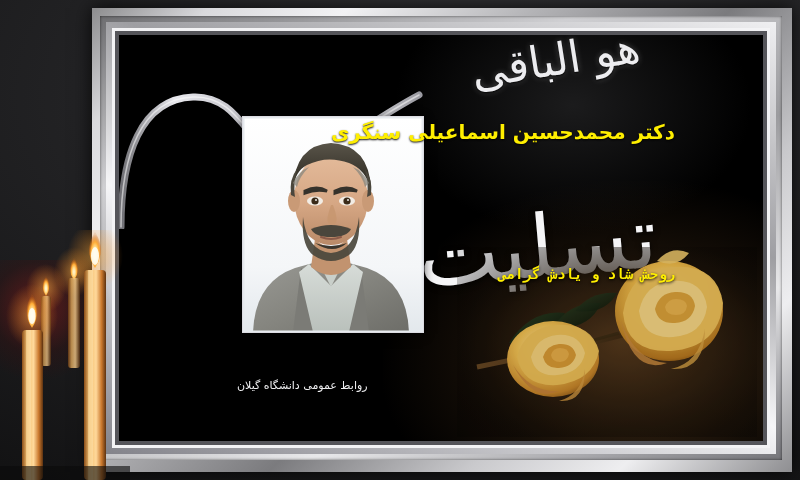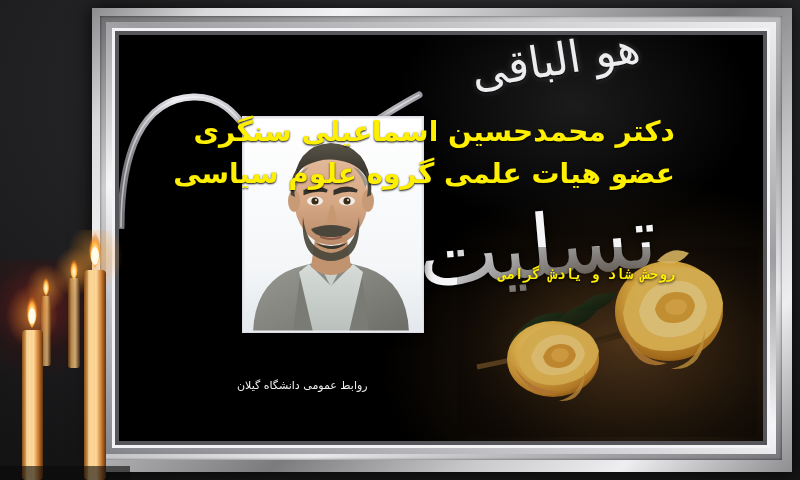--- a/index.html
+++ b/index.html
@@ -63,21 +63,21 @@
   
   .taslit{position:absolute;left:318px;top:152px;width:220px;height:120px;z-index:6;
      color:#f5f5f7;font-size:86px;line-height:118px;direction:rtl;text-align:center;
      font-family:"DejaVu Sans","Liberation Sans",sans-serif;
      transform:rotate(-5deg);letter-spacing:-4px;white-space:nowrap;
      text-shadow:0 2px 6px rgba(0,0,0,.9);}
 
   
   .yellow-block{position:absolute;right:88px;top:76px;width:340px;z-index:12;
      direction:rtl;text-align:left;}
-  .yline{color:#ffef00;font-size:28px;line-height:42px;white-space:nowrap;
+  .yline{color:#ffef00;font-size:20px;line-height:42px;white-space:nowrap;
      font-family:"DejaVu Sans","Liberation Sans",sans-serif;font-weight:600;
      text-shadow:0 1px 2px rgba(0,0,0,.95);}
   .yline-memorial{position:absolute;right:88px;top:222px;z-index:12;
      color:#ffef00;font-size:14px;line-height:36px;white-space:nowrap;direction:rtl;
      font-family:Liberation Mono, monospace;font-weight:600;
      text-shadow:0 1px 3px rgba(0,0,0,.95);}
 
   
   .signature{position:absolute;left:118px;top:338px;z-index:12;
      color:#f0f0f2;font-size:11px;line-height:26px;white-space:nowrap;direction:rtl;
@@ -261,21 +261,20 @@
                   <path d="M72 126 q 16 6 32 0 q -14 12 -32 0 z" fill="#3a362e"></path>
 
                   <path d="M78 120 q 10 4 20 0" stroke="#8a5a48" stroke-width="2" fill="none" stroke-linecap="round"></path>
 
                   <rect width="180" height="215" fill="none" stroke="#e6eaee" stroke-width="3"></rect>
                 </svg>
               </div>
 
               <div class="yellow-block">
                 <div class="yline">دکتر محمدحسین اسماعیلی سنگری</div>
-                <div class="yline">عضو هیات علمی گروه علوم سیاسی</div>
               </div>
 
               <div class="yline-memorial">روحش شاد و یادش گرامی</div>
 
               <div class="signature">روابط عمومی دانشگاه گیلان</div>
 
             </div>
 
           </div>
         </div>

